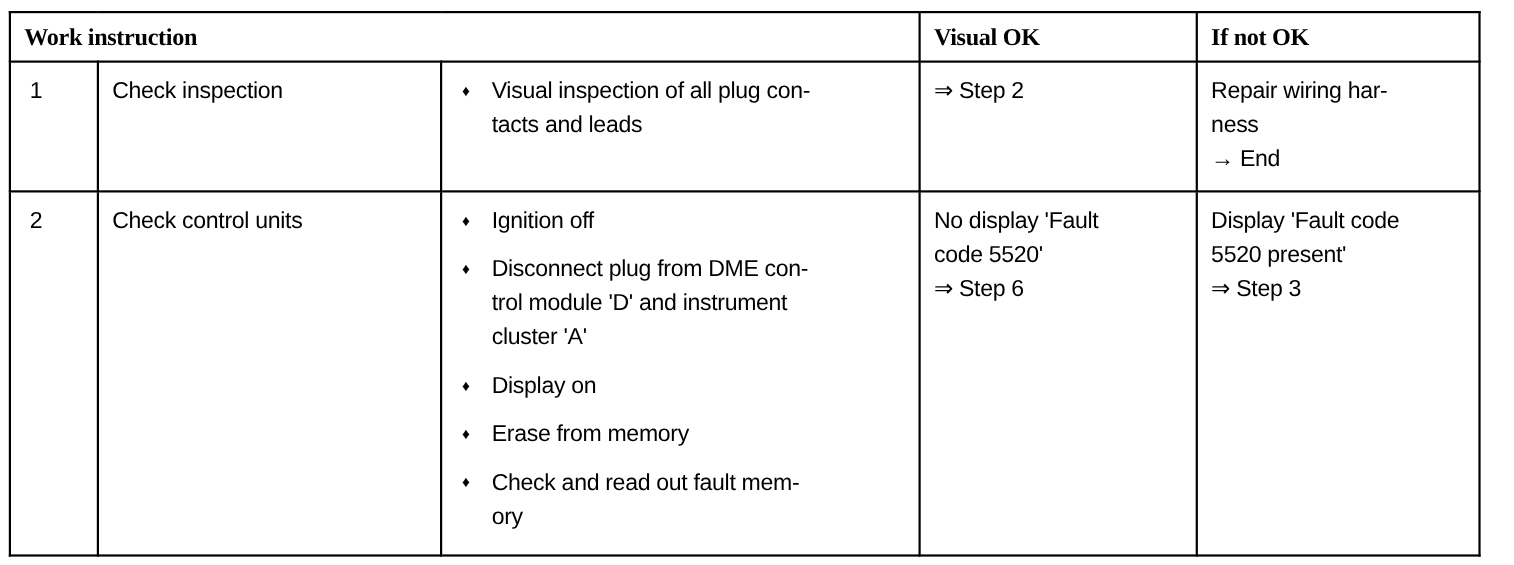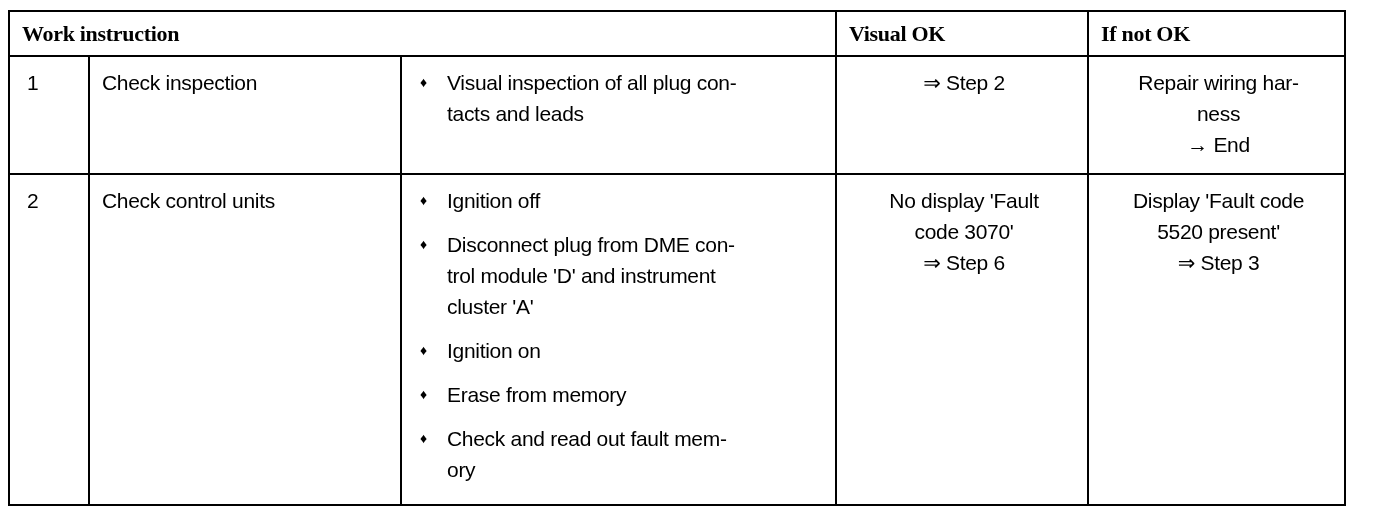--- a/index.html
+++ b/index.html
@@ -43,21 +43,21 @@
     padding: 2px 8px 2px 12px;
     white-space: nowrap;
     font-family: Liberation Serif, serif;
   }
   .row-1 { height: 118px; }
   .row-2 { height: 329px; }
 
   td.cell-step { padding-left: 17px; }
   td.cell-actions { padding-left: 18px; padding-right: 6px; }
 
-  .pre { white-space: pre-line; text-align: center; }
+  .pre { white-space: pre-line; }
 
   ul.actions { list-style: none; margin: 0; padding: 0; }
   ul.actions li {
     display: flex;
     align-items: flex-start;
     margin: 0 0 13px 0;
   }
   .bullet {
     flex: 0 0 27px;
     font-size: 14px;
@@ -113,35 +113,35 @@
               <span class="action-text">Ignition off</span>
             </li>
             <li>
               <span class="bullet">♦</span>
               <span class="action-text">Disconnect plug from DME con-
 trol module 'D' and instrument
 cluster 'A'</span>
             </li>
             <li>
               <span class="bullet">♦</span>
-              <span class="action-text">Ignition on</span>
+              <span class="action-text">Display on</span>
             </li>
             <li>
               <span class="bullet">♦</span>
               <span class="action-text">Erase from memory</span>
             </li>
             <li>
               <span class="bullet">♦</span>
               <span class="action-text">Check and read out fault mem-
 ory</span>
             </li>
           </ul>
         </td>
         <td class="pre">No display 'Fault
-code 3070'
+code 5520'
 ⇒ Step 6</td>
         <td class="pre">Display 'Fault code
 5520 present'
 ⇒ Step 3</td>
       </tr>
     </tbody>
   </table>
 </div>
 
 </body></html>

